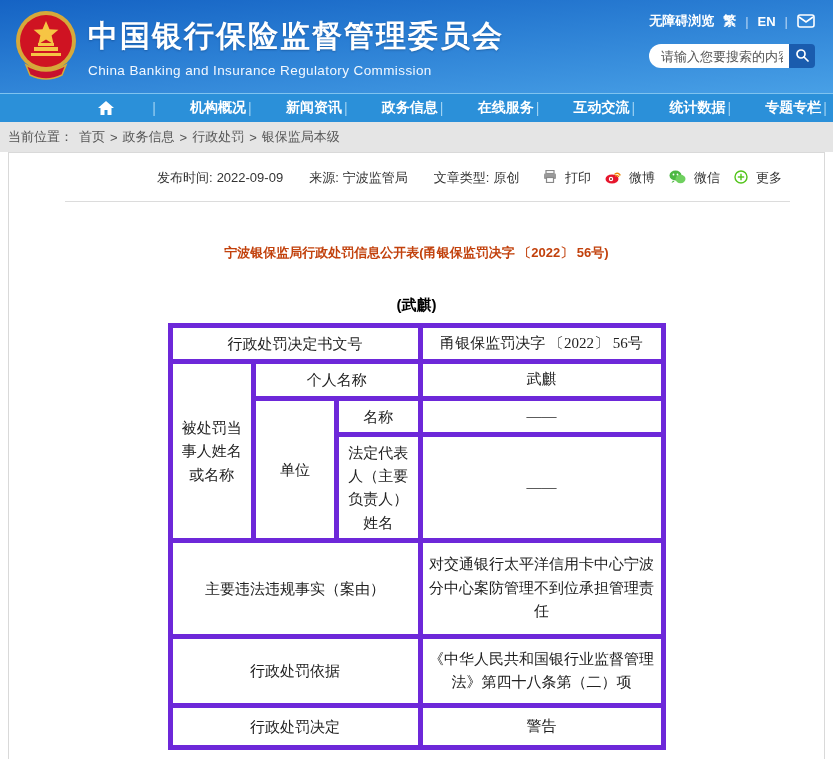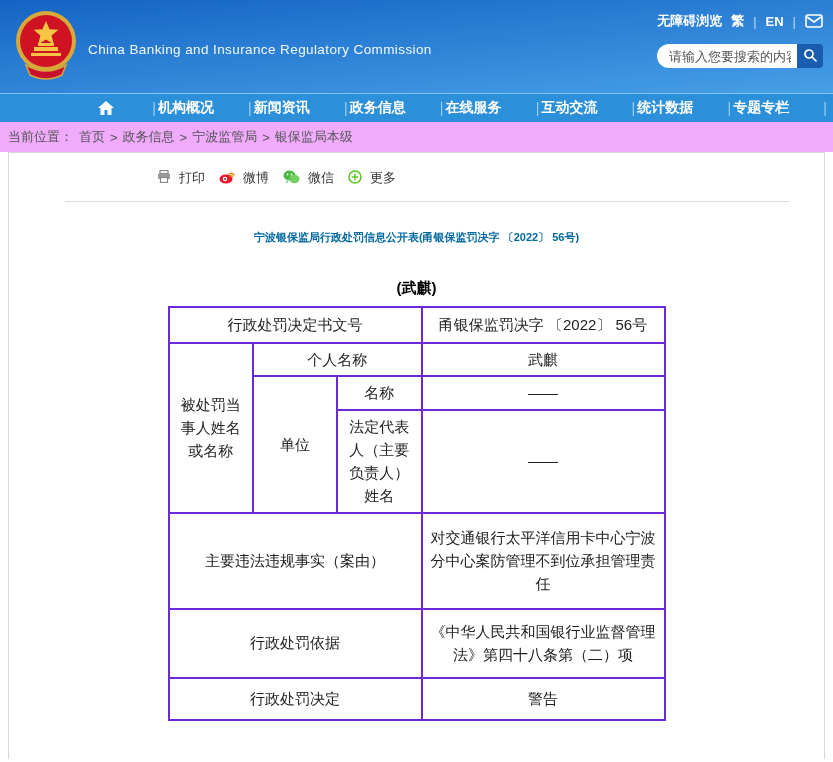--- a/index.html
+++ b/index.html
@@ -12,21 +12,21 @@
   
   .site-header {
     height:93px; position:relative;
     background:linear-gradient(175deg,#1563c4 0%, #2b7fd4 45%, #48a0e6 100%);
     display:flex; align-items:center;
   }
   .emblem { width:64px; height:76px; margin:4px 10px 8px 14px; flex:0 0 auto; }
   .brand { display:flex; flex-direction:column; justify-content:center; }
   .brand-cn { color:#fff; font-size:30px; font-weight:bold; letter-spacing:2px; text-shadow:0 1px 2px rgba(0,40,90,.35); }
   .brand-en { color:#f2f8ff; font-size:13.5px; margin-top:6px; letter-spacing:.4px; }
-  .header-right { position:absolute; right:10px; top:12px; text-align:right; }
+  .header-right { position:absolute; right:18px; top:12px; text-align:right; }
   .top-links { display:flex; align-items:center; justify-content:flex-end; gap:9px; color:#fff; font-size:13px; font-weight:bold; }
   .top-links .sep { color:#bcd9f5; font-weight:normal; }
   .top-links a { color:#fff; text-decoration:none; }
   .mail-icon svg { display:block; }
   .search-bar { margin-top:14px; display:flex; align-items:center; height:24px; }
   .search-input {
     width:140px; height:24px; border:none; outline:none;
     border-radius:12px 0 0 12px; padding:0 6px 0 12px;
     font-size:13px; color:#444; background:#fff;
     font-family:"Liberation Sans","DejaVu Sans",sans-serif;
@@ -37,76 +37,77 @@
     background:#1a5cae; border-radius:0 4px 4px 0;
     display:flex; align-items:center; justify-content:center;
   }
 
   
   .main-nav {
     height:29px; background:#2b90d9; border-top:1px solid #7fc3ef;
     display:flex; align-items:center; color:#fff;
     padding:0 4px 0 62px; font-size:14px; font-weight:bold;
   }
-  .main-nav .nav-item { flex:1; text-align:left; cursor:pointer; white-space:nowrap; }
+  .main-nav .nav-item { flex:1; text-align:right; cursor:pointer; white-space:nowrap; }
   .main-nav .nav-sep { color:#9fd2f2; font-weight:normal; flex:0 0 auto; padding:0 2px; }
   .home-icon svg { display:block; margin:0 auto; }
 
   
-  .breadcrumb { height:30px; display:flex; align-items:center; font-size:13px; color:#555; padding-left:8px; background:#f0abfc; }
+  .breadcrumb { height:30px; display:flex; align-items:center; font-size:13px; color:#555; padding-left:8px; background:#e5e5e5; }
   .breadcrumb .crumb { color:#555; cursor:pointer; }
   .breadcrumb .bc-sep { margin:0 5px; color:#555; }
   .breadcrumb .bc-label { margin-right:6px; }
 
   
   .content-box {
     margin:0 8px; border:1px solid #d9d9d9; border-bottom:none;
     background:#fff; min-height:607px; padding-bottom:4px;
   }
   .article-meta {
     display:flex; align-items:center; justify-content:space-between;
     padding:16px 42px 10px 148px; font-size:13px; color:#333;
   }
   .meta-left { display:flex; gap:26px; white-space:nowrap; }
   .meta-item .lbl { margin-right:4px; }
   .meta-actions { display:flex; align-items:center; gap:14px; white-space:nowrap; }
   .action { display:flex; align-items:center; gap:8px; cursor:pointer; color:#333; }
   .meta-divider { border:none; border-top:1px solid #dcdcdc; margin:4px 34px 0 56px; }
 
-  .article-title { text-align:center; font-size:11px; font-weight:bold; color:#0369a1; margin-top:28px; padding:0 60px; }
+  .article-title { text-align:center; font-size:13px; font-weight:bold; color:#c2410c; margin-top:42px; padding:0 60px; }
   .article-subtitle { text-align:center; font-size:15px; font-weight:bold; color:#000000; margin-top:34px; }
 
   
   table.penalty { border-collapse:collapse; margin:8px auto 0; table-layout:fixed; width:498px; font-size:15px; color:#222; }
-  table.penalty td { border:2px solid #6d28d9; text-align:center; vertical-align:middle; padding:4px 6px; line-height:1.55; }
+  table.penalty td { border:5px solid #6d28d9; text-align:center; vertical-align:middle; padding:4px 6px; line-height:1.55; }
   table.penalty { border:2px solid #333; }
   td.c1 { width:76px; }
   td.c2 { width:50px; }
   td.c3 { width:92px; line-height:18px; }
-  td.val { width:243px; }
+  td.val { width:243px;font-family:Liberation Serif, serif; }
   td.text-left { text-align:left; padding:8px 14px; line-height:2.05; }
   .h36 { height:36px; } .h33 { height:33px; } .h30 { height:30px; } .h71 { height:71px;margin-top:45px; }
   .h96 { height:96px; } .h69 { height:69px; } .h42 { height:42px; }
 </style>
 </head>
 <body>
 
 <div class="site-header">
   <div class="emblem">
     <svg viewBox="0 0 64 76" width="64" height="76">
       <circle cx="32" cy="34" r="30" fill="#d6a93a"></circle>
       <circle cx="32" cy="34" r="26" fill="#cf1322"></circle>
       <path d="M32 14 l3.5 8.2 8.9.6 -6.8 5.8 2.1 8.7 -7.7-4.7 -7.7 4.7 2.1-8.7 -6.8-5.8 8.9-.6z" fill="#f6c544"></path>
       <rect x="20" y="40" width="24" height="4" fill="#f6c544"></rect>
       <rect x="17" y="46" width="30" height="3" fill="#f6c544"></rect>
       <rect x="24" y="36" width="16" height="3" fill="#f6c544"></rect>
       <path d="M12 58 q20 12 40 0 l-4 10 q-16 8 -32 0z" fill="#c8102e" stroke="#d6a93a" stroke-width="1.5"></path>
     </svg>
   </div>
   <div class="brand">
+    <div class="brand-cn">中国银行保险监督管理委员会</div>
     <div class="brand-en">China Banking and Insurance Regulatory Commission</div>
   </div>
 
   <div class="header-right">
     <div class="top-links">
       <a>无障碍浏览</a>
       <a>繁</a>
       <span class="sep">|</span>
       <a>EN</a>
       <span class="sep">|</span>
@@ -155,28 +156,39 @@
   <span class="nav-item">专题专栏</span>
   <span class="nav-sep">|</span>
 </div>
 
 <div class="breadcrumb">
   <span class="bc-label">当前位置：</span>
   <span class="crumb">首页</span>
   <span class="bc-sep">&gt;</span>
   <span class="crumb">政务信息</span>
   <span class="bc-sep">&gt;</span>
-  <span class="crumb">宁波监管局</span>
+  <span class="crumb">行政处罚</span>
   <span class="bc-sep">&gt;</span>
   <span class="crumb">银保监局本级</span>
 </div>
 
 <div class="content-box">
 
   <div class="article-meta">
+    <div class="meta-left">
+      <span class="meta-item">
+        <span class="lbl">发布时间:</span><span>2022-09-09</span>
+      </span>
+      <span class="meta-item">
+        <span class="lbl">来源:</span><span>宁波监管局</span>
+      </span>
+      <span class="meta-item">
+        <span class="lbl">文章类型:</span><span>原创</span>
+      </span>
+    </div>
     <div class="meta-actions">
       <span class="action">
         <span>
           <svg width="14" height="13" viewBox="0 0 14 13">
             <rect x="3" y="0.5" width="8" height="3" fill="none" stroke="#888" stroke-width="1.2"></rect>
             <rect x="1" y="3.5" width="12" height="5.5" rx="1" fill="#9a9a9a"></rect>
             <rect x="3.5" y="7.5" width="7" height="5" fill="#fff" stroke="#888" stroke-width="1.2"></rect>
           </svg>
         </span>
         <span>打印</span>

